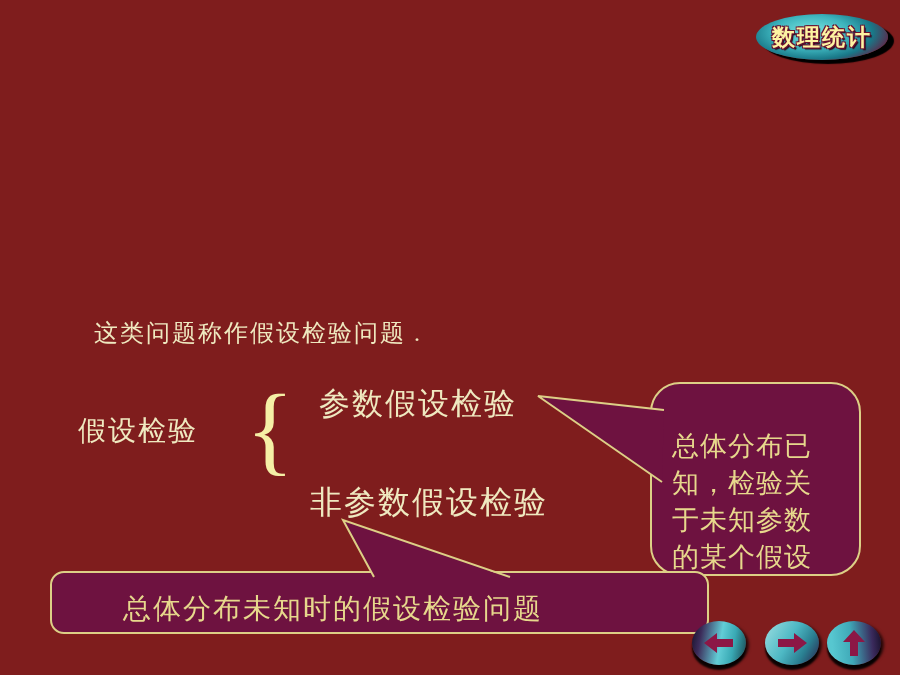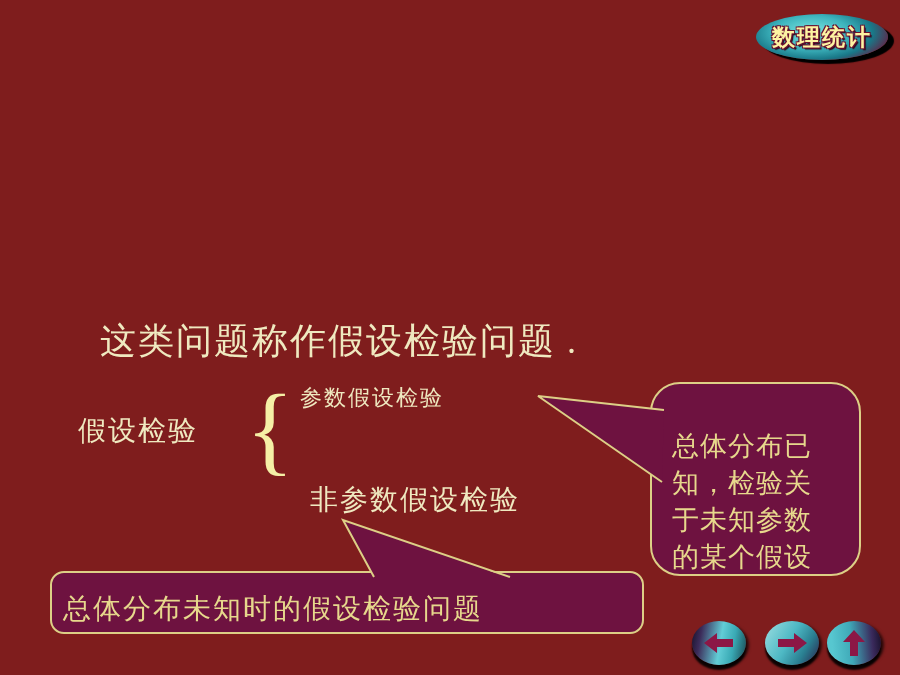--- a/index.html
+++ b/index.html
@@ -18,37 +18,37 @@
     box-shadow:6px 4px 1px #000;
     display:flex;align-items:center;justify-content:center;
   }
   .badge span{
     font-size:23px;font-weight:bold;letter-spacing:2px;color:#fdf3a2;
     text-shadow:-1px -1px 0 #6a0f2f,1px -1px 0 #6a0f2f,-1px 1px 0 #6a0f2f,1px 1px 0 #6a0f2f,2px 2px 1px #30071a;
   }
 
   .title{left:30px;top:84px;font-size:28px;letter-spacing:2px;white-space:nowrap;}
   .para{left:27px;top:166px;width:790px;font-size:28px;line-height:37px;letter-spacing:2px;text-indent:58px;}
-  .statement{left:100px;top:317px;font-size:36px;letter-spacing:2px;white-space:nowrap;}
+  .statement{left:94px;top:317px;font-size:24px;letter-spacing:2px;white-space:nowrap;}
 
   .root-label{left:78px;top:412px;font-size:28px;letter-spacing:2px;white-space:nowrap;text-align:center;}
   .brace{left:246px;top:380px;font-size:100px;line-height:100px;color:#f5efa6;font-family:"Liberation Serif","DejaVu Serif",serif;}
-  .branch1{left:300px;top:383px;font-size:22px;letter-spacing:2px;white-space:nowrap;font-family:Liberation Serif, serif;}
-  .branch2{left:310px;top:481px;font-size:28px;letter-spacing:2px;white-space:nowrap;}
+  .branch1{left:319px;top:383px;font-size:31px;letter-spacing:2px;white-space:nowrap;font-family:Liberation Serif, serif;}
+  .branch2{left:310px;top:481px;font-size:32px;letter-spacing:2px;white-space:nowrap;}
 
   .callout{
     background:#6e1240;border:2px solid #ddcf86;box-sizing:border-box;
     color:#e7d88c;
   }
   .callout-right{left:650px;top:382px;width:211px;height:194px;border-radius:30px;}
   .callout-right .txt{
     position:absolute;left:20px;top:44px;width:154px;
     font-size:27px;line-height:37px;letter-spacing:1px;
   }
-  .callout-bottom{left:50px;top:571px;width:594px;height:63px;border-radius:14px;}
+  .callout-bottom{left:50px;top:571px;width:659px;height:63px;border-radius:14px;text-align:center;}
   .callout-bottom .txt{
     position:absolute;left:11px;top:17px;width:540px;
     font-size:28px;letter-spacing:2px;white-space:nowrap;
   }
 
   .tails{left:0;top:0;width:900px;height:675px;pointer-events:none;}
 
   
   .nav-btn{
     top:621px;width:54px;height:44px;border-radius:50%;border:none;cursor:pointer;

